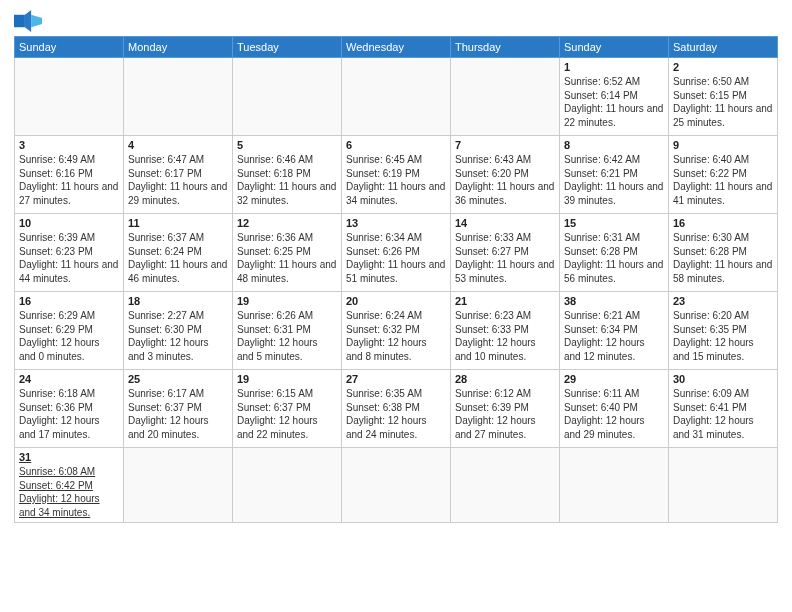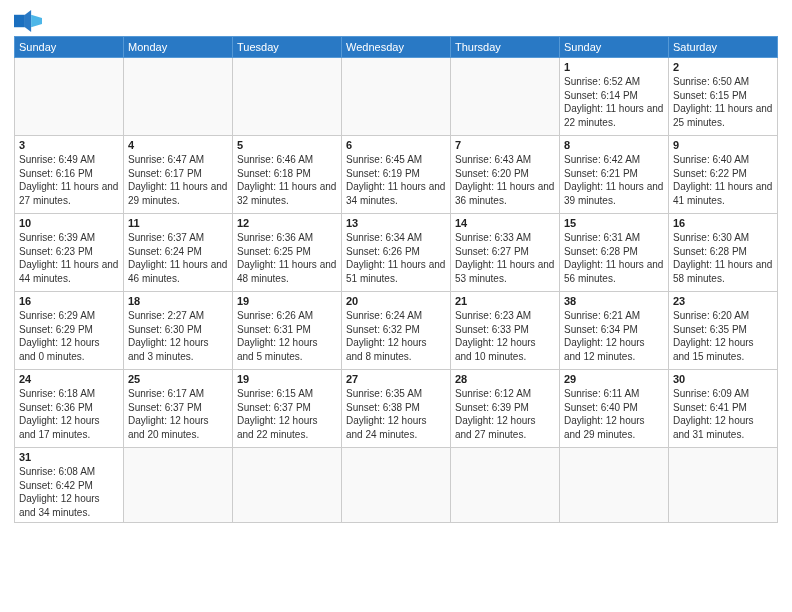--- a/index.html
+++ b/index.html
@@ -82,20 +82,21 @@
       margin-bottom: 2px;
       color: #222;
     }
     .day-info {
       font-size: 10px;
       color: #333;
       line-height: 1.35;
     }
     .last-row td {
       height: 60px;
+      text-decoration: underline;
     }
   </style>
 </head>
 <body>
 
 <div class="page">
   <div class="header">
     <div class="logo">
       <svg class="logo-icon" viewBox="0 0 36 28" xmlns="http://www.w3.org/2000/svg">
         <rect x="0" y="6" width="14" height="16" fill="#1a6fbf"></rect>

